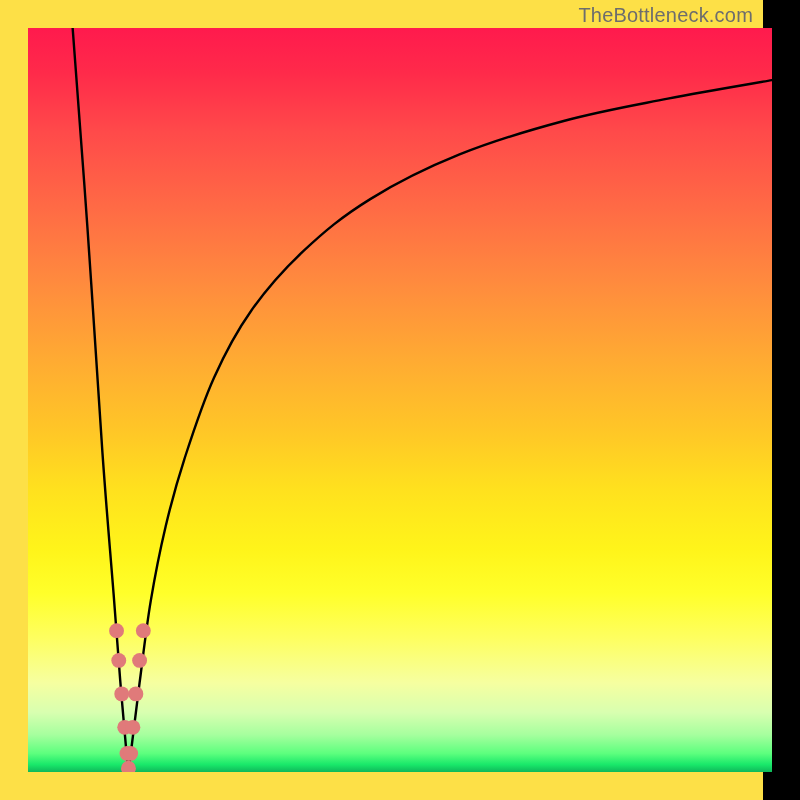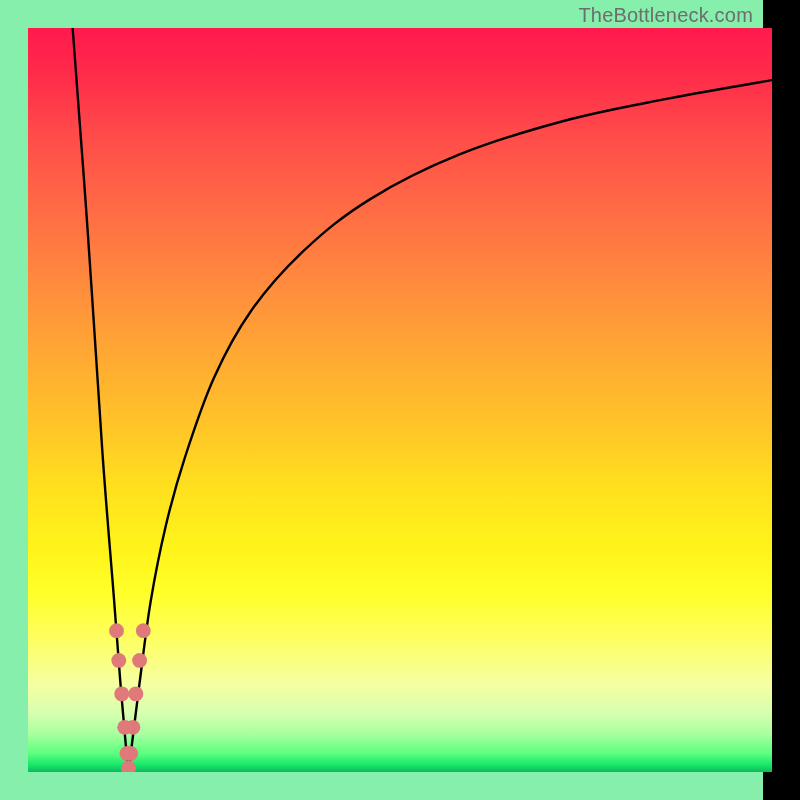--- a/index.html
+++ b/index.html
@@ -8,21 +8,21 @@
     width: 800px;
     height: 800px;
     overflow: hidden;
     background: #000;
     font-family: Arial, Helvetica, sans-serif;
   }
   .frame {
     position: relative;
     width: 763px;
     height: 800px;
-    background: #86efac;
+    background: #fde047;
   }
   .plot-area {
     position: absolute;
     left: 28px;
     top: 28px;
     width: 744px;
     height: 744px;
     overflow: hidden;
   }
   .gradient {

